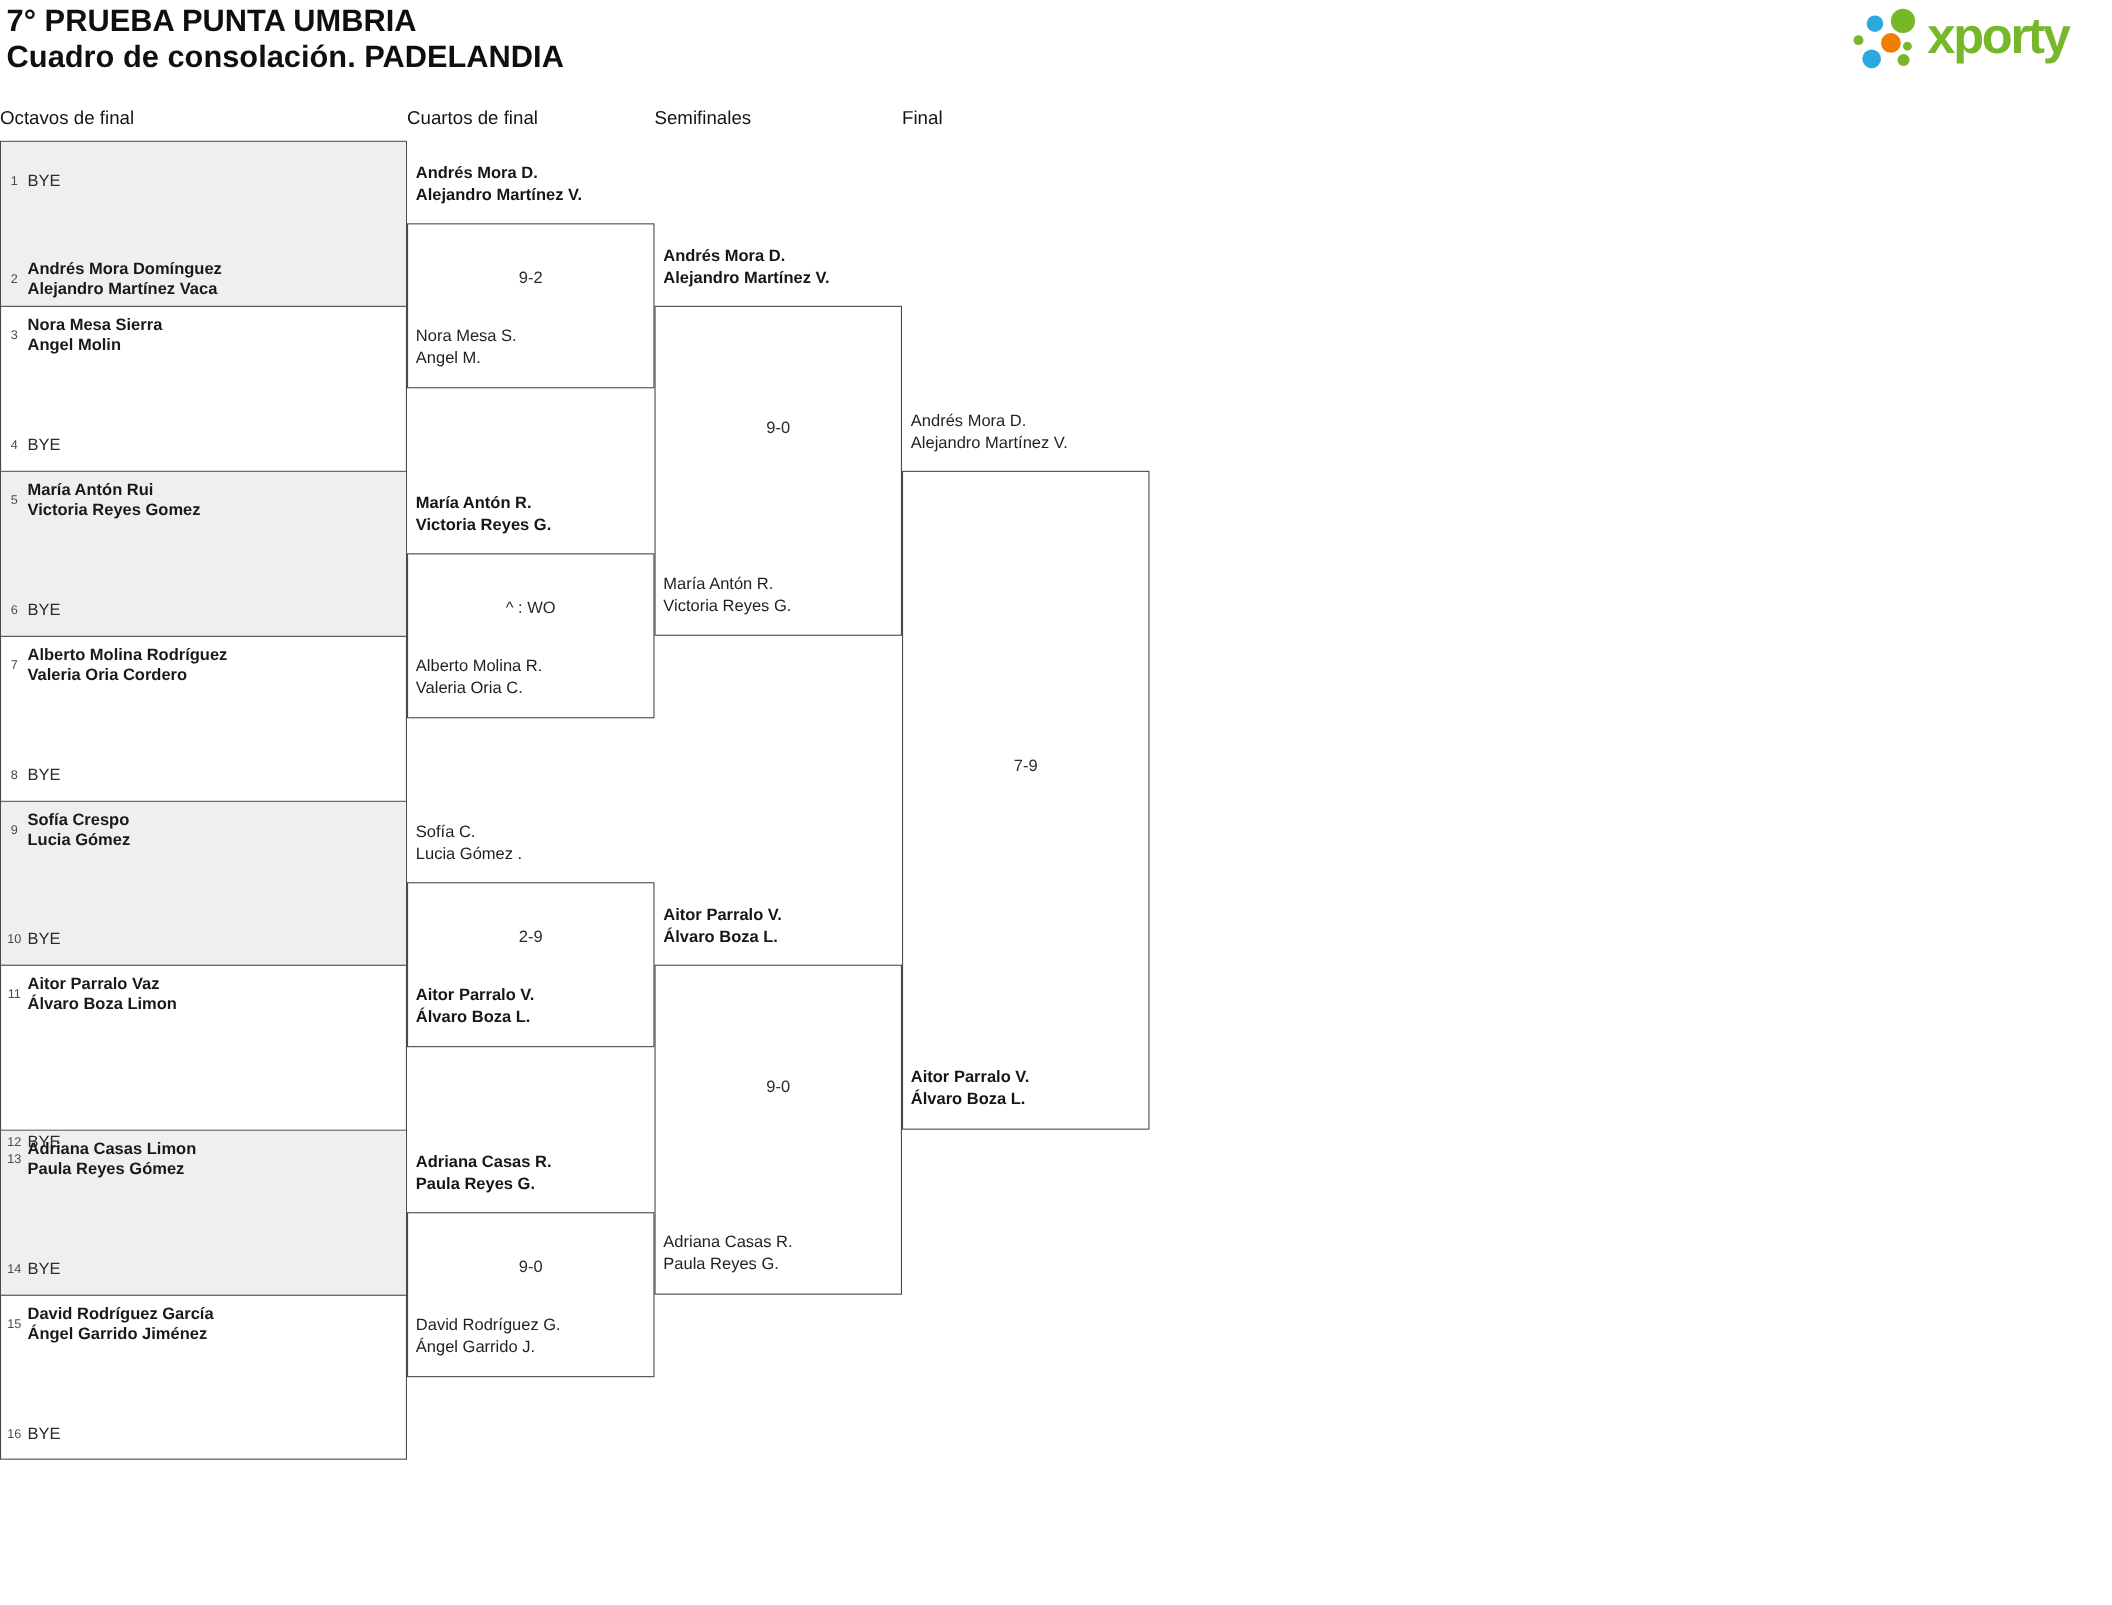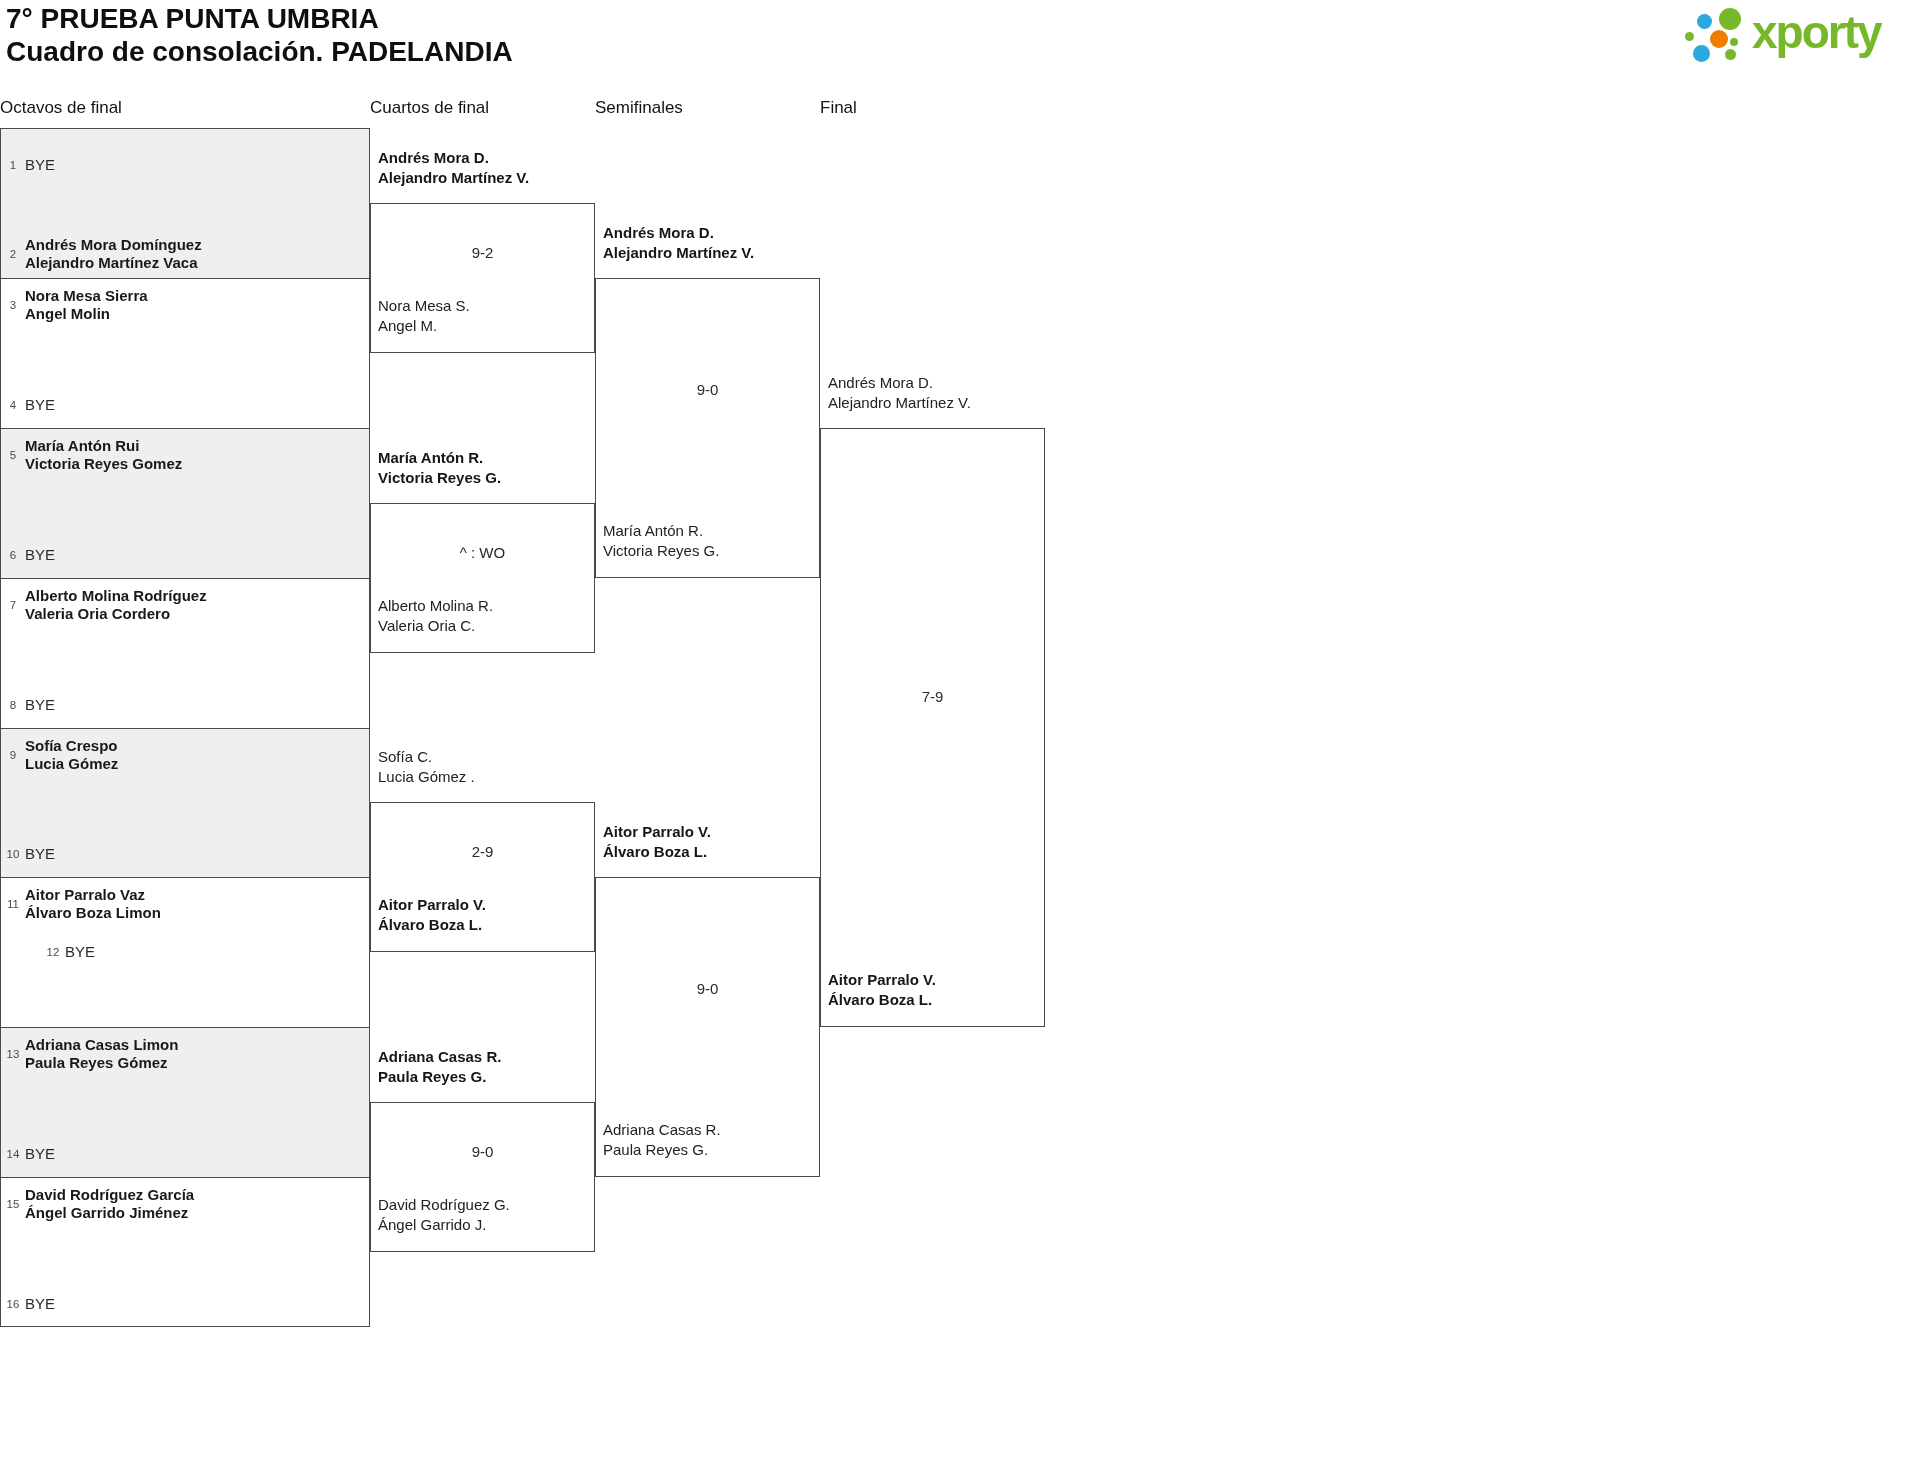--- a/index.html
+++ b/index.html
@@ -144,21 +144,21 @@
           <div>BYE</div>
         </div>
     </div>
     <div class="slot team" style="top:757px;">
       <span class="num">11</span>
       <div class="names">
         <div>Aitor Parralo Vaz</div>
         <div>Álvaro Boza Limon</div>
       </div>
     </div>
-    <div class="slot bye" style="top:814px;padding-left:40px;">
+    <div class="slot bye" style="top:901px;">
       <span class="num">12</span>
       <div class="names">
           <div>BYE</div>
         </div>
     </div>
     <div class="slot team" style="top:907px;">
       <span class="num">13</span>
       <div class="names">
         <div>Adriana Casas Limon</div>
         <div>Paula Reyes Gómez</div>

